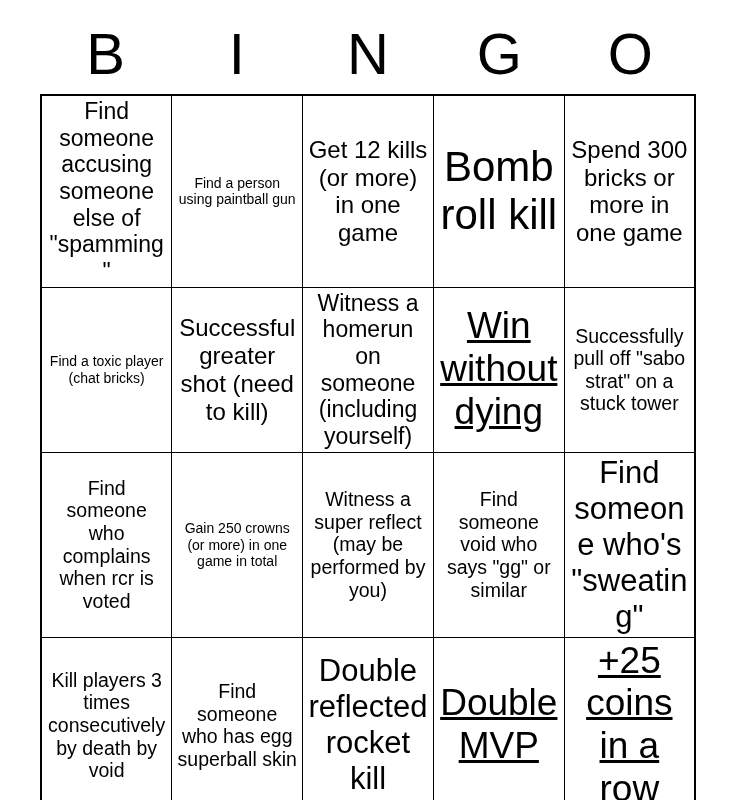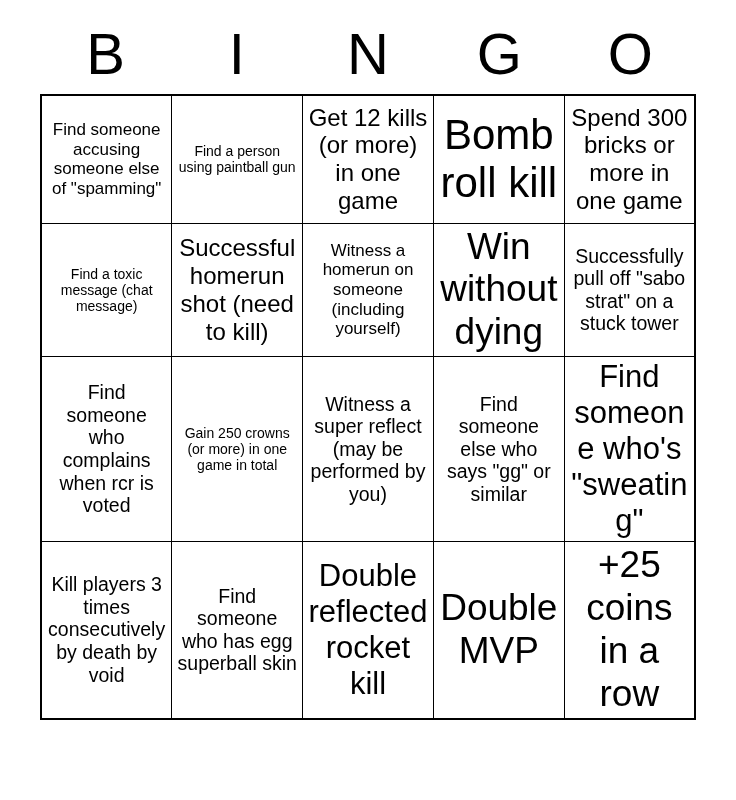--- a/index.html
+++ b/index.html
@@ -49,26 +49,26 @@
     width: 20%;
     height: 128px;
     text-align: center;
     vertical-align: middle;
     padding: 2px 5px;
     box-sizing: border-box;
     font-family: "Liberation Sans", sans-serif;
     line-height: 1.16;
     word-wrap: break-word;
   }
-  .fs-13 { font-size: 17px; }
+  .fs-13 { font-size: 23px; }
   .fs-15 { font-size: 19.5px; }
   .fs-17 { font-size: 14px; }
   .fs-20 { font-size: 24px; }
   .fs-24 { font-size: 31px; }
-  .fs-28 { font-size: 37px; }
+  .fs-28 { font-size: 37px; text-decoration: underline; }
   .fs-32 { font-size: 42px; margin-left: 36px; }
 </style>
 </head>
 <body>
 
 <div class="page">
 
   <div class="header">
     <div class="header-letter">B</div>
     <div class="header-letter">I</div>
@@ -80,31 +80,31 @@
   <table class="card">
     <tbody>
       <tr>
         <td class="fs-13">Find someone accusing someone else of "spamming"</td>
         <td class="fs-17">Find a person using paintball gun</td>
         <td class="fs-20">Get 12 kills (or more) in one game</td>
         <td class="fs-32">Bomb roll kill</td>
         <td class="fs-20">Spend 300 bricks or more in one game</td>
       </tr>
       <tr>
-        <td class="fs-17">Find a toxic message (chat message)</td>
-        <td class="fs-20">Successful homerun shot (need to kill)</td>
+        <td class="fs-17">Find a toxic player (chat bricks)</td>
+        <td class="fs-20">Successful greater shot (need to kill)</td>
         <td class="fs-13">Witness a homerun on someone (including yourself)</td>
         <td class="fs-28">Win without dying</td>
         <td class="fs-15">Successfully pull off "sabo strat" on a stuck tower</td>
       </tr>
       <tr>
         <td class="fs-15">Find someone who complains when rcr is voted</td>
         <td class="fs-17">Gain 250 crowns (or more) in one game in total</td>
         <td class="fs-15">Witness a super reflect (may be performed by you)</td>
-        <td class="fs-15">Find someone else who says "gg" or similar</td>
+        <td class="fs-15">Find someone void who says "gg" or similar</td>
         <td class="fs-24">Find someone who's "sweating"</td>
       </tr>
       <tr>
         <td class="fs-15">Kill players 3 times consecutively by death by void</td>
         <td class="fs-15">Find someone who has egg superball skin</td>
         <td class="fs-24">Double reflected rocket kill</td>
         <td class="fs-28">Double MVP</td>
         <td class="fs-28">+25 coins in a row</td>
       </tr>
     </tbody>

